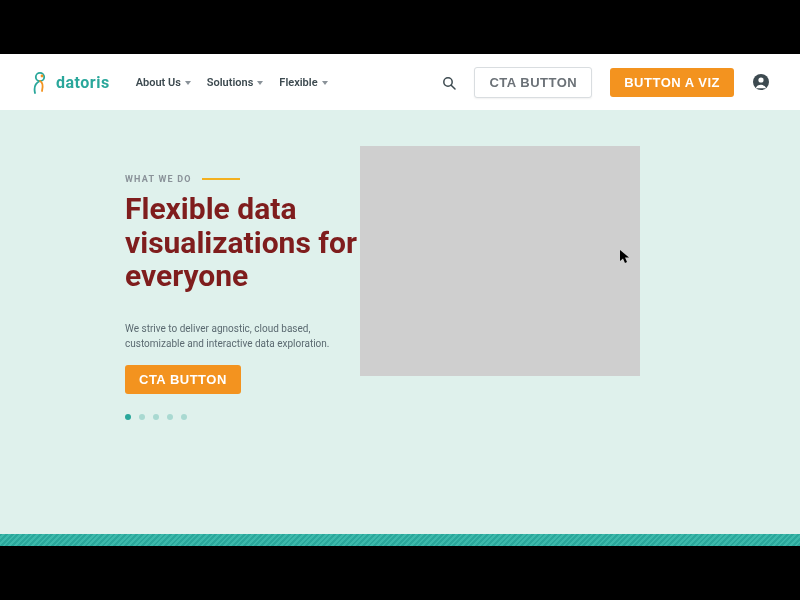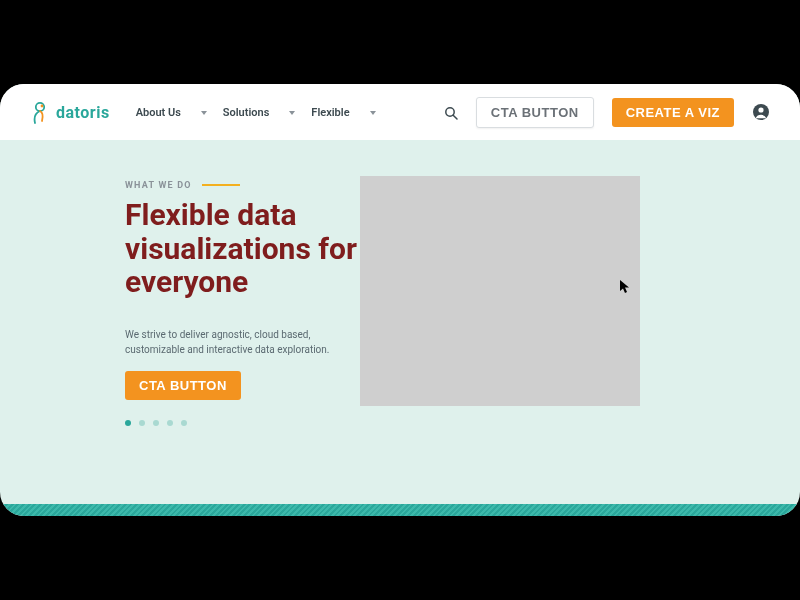--- a/index.html
+++ b/index.html
@@ -1,25 +1,24 @@
 <!DOCTYPE html>
 <html><head>
 <meta charset="utf-8">
 <style>
   * { margin: 0; padding: 0; box-sizing: border-box; }
   html, body { width: 800px; height: 600px; font-family: -apple-system, "Segoe UI", Roboto, Arial, sans-serif; }
   body { background: #000; display: flex; align-items: center; justify-content: center; }
 
   .page {
     width: 800px;
-    height: 432px;
+    height: 492px;
     background: #dff1ec;
     position: relative;
     overflow: hidden;
-    border-radius: 24px;
   }
 
   
   .header {
     height: 56px;
     background: #ffffff;
     display: flex;
     align-items: center;
     padding: 0 30px;
     gap: 18px;
@@ -38,21 +37,21 @@
   }
   .nav {
     display: flex;
     align-items: center;
     gap: 16px;
     margin-left: 8px;
   }
   .nav-item {
     display: flex;
     align-items: center;
-    gap: 20px;
+    gap: 4px;
     font-size: 11px;
     font-weight: 600;
     color: #3d4a50;
     cursor: pointer;
   }
   .chevron {
     width: 0; height: 0;
     border-left: 3px solid transparent;
     border-right: 3px solid transparent;
     border-top: 4px solid #8a9299;
@@ -81,21 +80,21 @@
     color: #fff;
   }
   .avatar-icon {
     width: 18px; height: 18px;
     cursor: pointer;
   }
 
   
   .hero {
     position: relative;
-    padding: 40px 0 0 125px;
+    padding: 64px 0 0 125px;
     height: calc(100% - 56px - 12px);
   }
   .eyebrow {
     display: flex;
     align-items: center;
     gap: 10px;
     margin-bottom: 8px;
   }
   .eyebrow-text {
     font-size: 9px;
@@ -201,21 +200,21 @@
     <div class="spacer"></div>
 
     <span class="search-icon">
       <svg width="14" height="14" viewBox="0 0 14 14">
         <circle cx="6" cy="6" r="4.2" fill="none" stroke="#3d4a50" stroke-width="1.5"></circle>
         <line x1="9.2" y1="9.2" x2="13" y2="13" stroke="#3d4a50" stroke-width="1.5" stroke-linecap="round"></line>
       </svg>
     </span>
 
     <button class="btn btn-outline">CTA BUTTON</button>
-    <button class="btn btn-primary">CREATE A VIZ</button>
+    <button class="btn btn-primary">BUTTON A VIZ</button>
 
     <span class="avatar-icon">
       <svg width="18" height="18" viewBox="0 0 18 18">
         <circle cx="9" cy="9" r="8" fill="#3d4a50"></circle>
         <circle cx="9" cy="7" r="2.6" fill="#fff"></circle>
         <path d="M3.6 15.2 a6 6 0 0 1 10.8 0" fill="#fff"></path>
       </svg>
     </span>
   </header>
 

